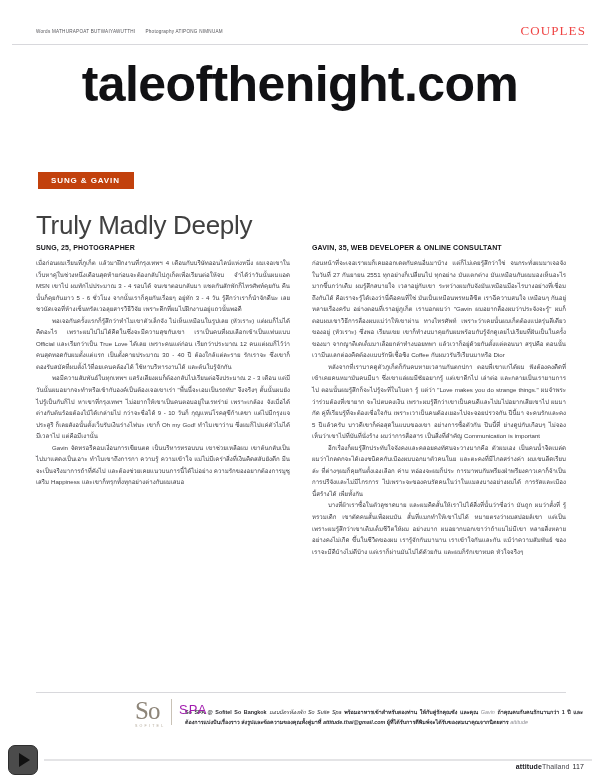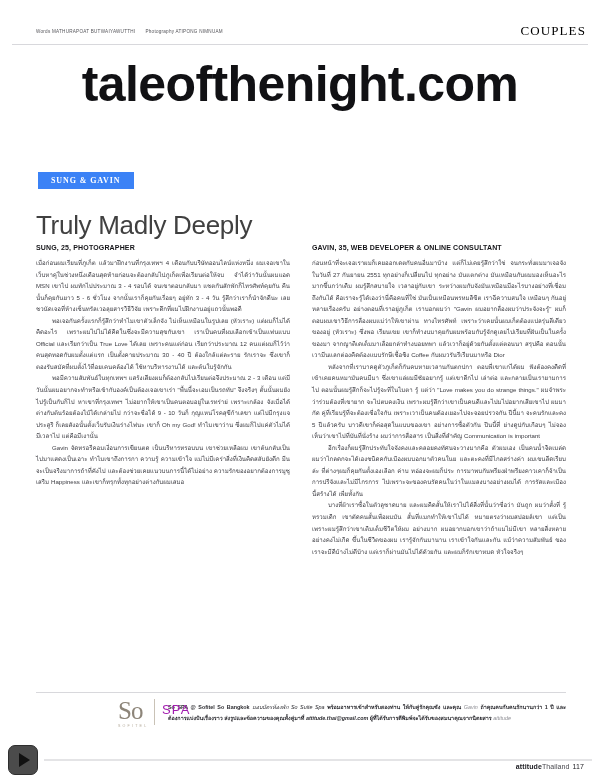--- a/index.html
+++ b/index.html
@@ -33,21 +33,21 @@
     color: #55555a;
     white-space: nowrap;
     line-height: 9px;
     padding-top: 3px;
   }
   .credits .sep { display: inline-block; width: 7px; }
   .section-label {
     font-family: "Liberation Serif", serif;
     font-size: 13px;
     letter-spacing: 1.1px;
-    color: #000000;
+    color: #ef4444;
     line-height: 13px;
   }
   .rule-top {
     position: absolute;
     left: 12px; top: 44px;
     width: 576px;
     height: 1px;
     background: #d8d8dc;
   }
 
@@ -61,23 +61,23 @@
     font-weight: 700;
     letter-spacing: -0.6px;
     color: #111114;
     line-height: 44px;
   }
 
   
   .badge {
     position: absolute;
     left: 38px; top: 172px;
-    background: #3b82f6;
+    background: #c2410c;
     color: #ffffff;
-    font-family: Liberation Serif, serif;
+    font-family: Liberation Sans, sans-serif;
     font-weight: 700;
     font-size: 8px;
     letter-spacing: 0.9px;
     padding: 4px 14px 4px 13px;
     line-height: 9px;
   }
   .headline {
     position: absolute;
     left: 36px; top: 192px;
     font-size: 26px;
@@ -118,24 +118,24 @@
 
   
   .footer-rule {
     position: absolute;
     left: 36px; top: 692px;
     width: 530px; height: 1px;
     background: #d8d8dc;
   }
   .footer {
     position: absolute;
-    left: 36px; top: 697px;
+    left: 53px; top: 697px;
     width: 530px;
     display: flex;
-    align-items: center;
+    align-items: flex-end;
   }
   .logo-wrap {
     width: 104px;
     padding: 2px 0 0 82px;
     flex: 0 0 auto;
     position: relative;
   }
   .logo-so {
     font-family: "Liberation Serif", serif;
     font-size: 25px;

